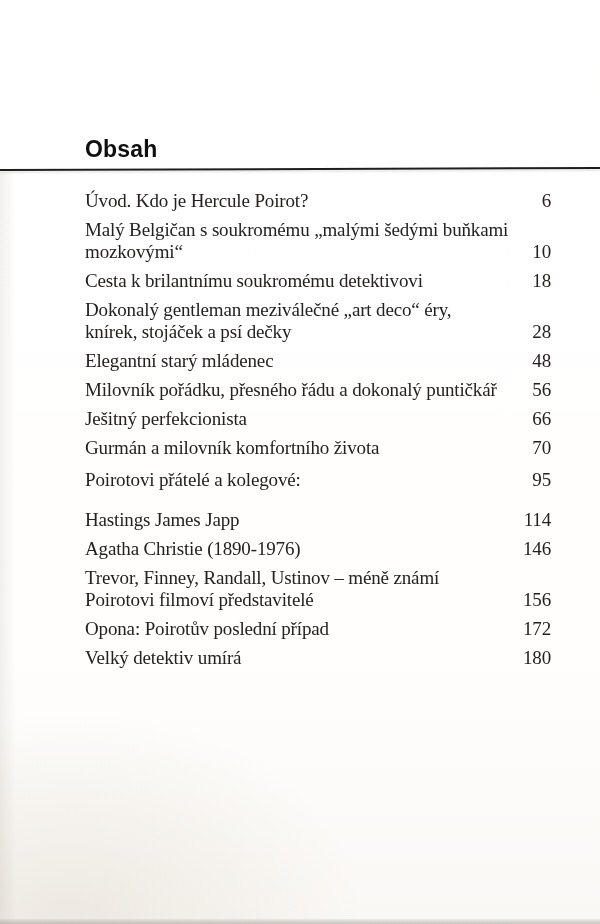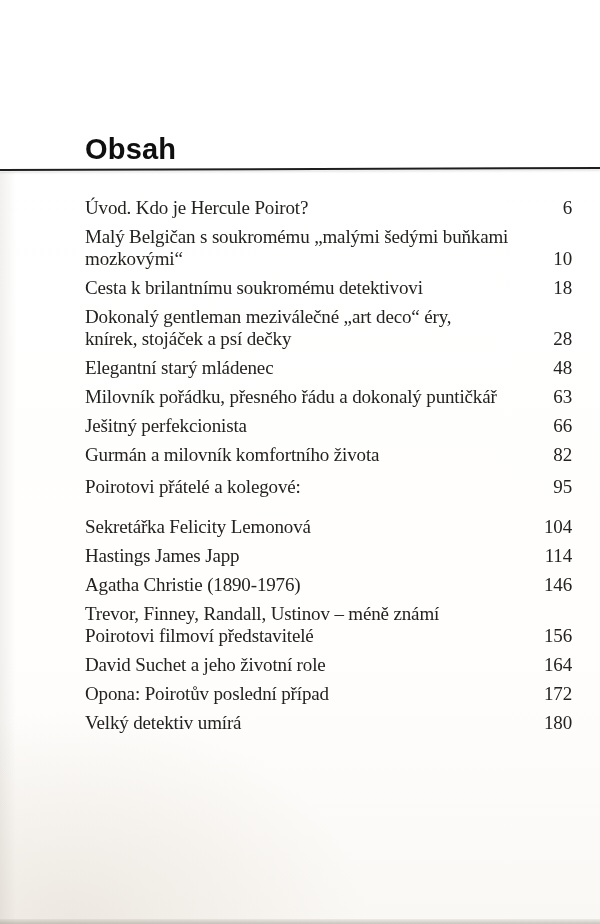--- a/index.html
+++ b/index.html
@@ -34,35 +34,35 @@
     position: absolute;
     left: 0; right: 0; bottom: 0;
     height: 5px;
     background: linear-gradient(180deg, rgba(167,161,152,0.15), rgba(167,161,152,0.6));
     pointer-events: none;
   }
   h1.obsah {
     margin: 132px 0 0 85px;
     font-family: "Liberation Sans", "DejaVu Sans", sans-serif;
     font-weight: bold;
-    font-size: 29px;
+    font-size: 23px;
     line-height: 34px;
     letter-spacing: 0.2px;
     color: var(--heading-color, #0f0f0f);
   }
   .rule {
     margin-top: 2px;
     height: 0;
     border-top: 2.5px solid var(--rule-color, #1e1e1e);
     box-shadow: 0 2px 2px rgba(0,0,0,0.10);
     transform: rotate(-0.2deg);
   }
   .toc {
-    margin-top: 27px;
-    padding: 0 28px 0 85px;
+    margin-top: 20px;
+    padding: 0 49px 0 85px;
     font-size: 19px;
     line-height: 22px;
     letter-spacing: -0.15px;
   }
   .row {
     display: grid;
     grid-template-columns: minmax(0, 1fr) auto;
     align-items: end;
     column-gap: 8px;
     margin-bottom: 7px;
@@ -105,56 +105,48 @@
         <span class="title">Dokonalý gentleman meziválečné „art deco“ éry,
 knírek, stojáček a psí dečky</span>
         <span class="pagenum">28</span>
       </div>
       <div class="row">
         <span class="title">Elegantní starý mládenec</span>
         <span class="pagenum">48</span>
       </div>
       <div class="row">
         <span class="title">Milovník pořádku, přesného řádu a dokonalý puntičkář</span>
-        <span class="pagenum">63</span>
+        <span class="pagenum">56</span>
       </div>
       <div class="row">
         <span class="title">Ješitný perfekcionista</span>
         <span class="pagenum">66</span>
       </div>
       <div class="row">
         <span class="title">Gurmán a milovník komfortního života</span>
-        <span class="pagenum">82</span>
+        <span class="pagenum">70</span>
       </div>
       <div class="row section">
         <span class="title">Poirotovi přátelé a kolegové:</span>
         <span class="pagenum">95</span>
-      </div>
-      <div class="row">
-        <span class="title">Sekretářka Felicity Lemonová</span>
-        <span class="pagenum">104</span>
       </div>
       <div class="row">
         <span class="title">Hastings James Japp</span>
         <span class="pagenum">114</span>
       </div>
       <div class="row">
         <span class="title">Agatha Christie (1890-1976)</span>
         <span class="pagenum">146</span>
       </div>
       <div class="row">
         <span class="title">Trevor, Finney, Randall, Ustinov – méně známí
 Poirotovi filmoví představitelé</span>
         <span class="pagenum">156</span>
       </div>
       <div class="row">
-        <span class="title">David Suchet a jeho životní role</span>
-        <span class="pagenum">164</span>
-      </div>
-      <div class="row">
         <span class="title">Opona: Poirotův poslední případ</span>
         <span class="pagenum">172</span>
       </div>
       <div class="row">
         <span class="title">Velký detektiv umírá</span>
         <span class="pagenum">180</span>
       </div>
     </div>
 </div>
 

